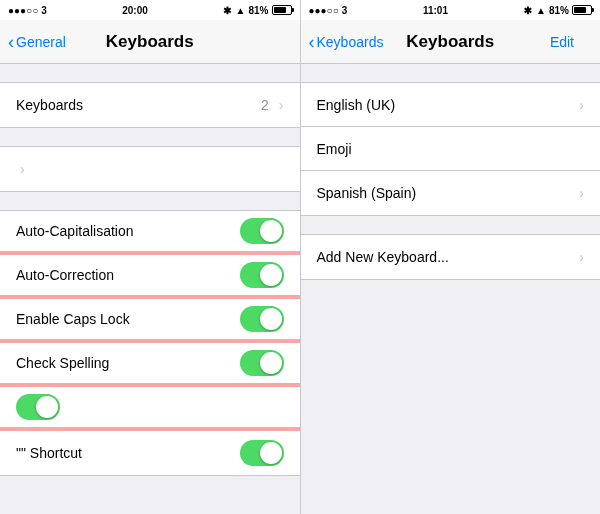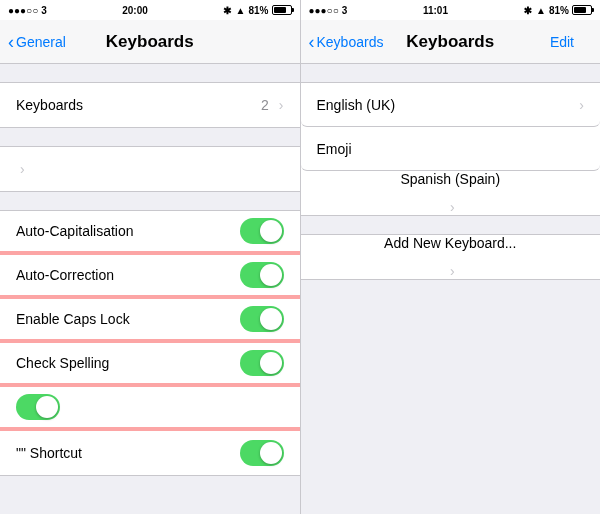--- a/index.html
+++ b/index.html
@@ -170,28 +170,26 @@
       background: #c8c7cc;
       height: 514px;
       flex-shrink: 0;
     }
 
     
     .keyboard-item {
       display: flex;
       align-items: center;
       min-height: 44px;
-      padding: 0 16px;
+      padding: 8px 16px;
       background: #fff;
       border-bottom: 1px solid #c8c7cc;
-      border-radius: 6px;
     }
     .keyboard-item:last-child {
       border-bottom: none;
-      flex-direction: column;
     }
     .keyboard-item-label {
       font-size: 14px;
       color: #000;
       flex: 1;
     }
 
     .gap-section {
       height: 18px;
       background: #efeff4;

